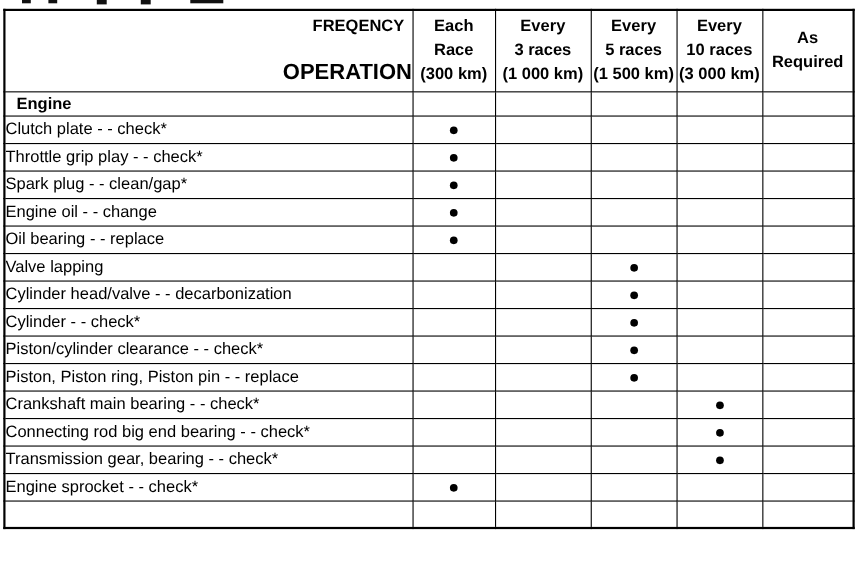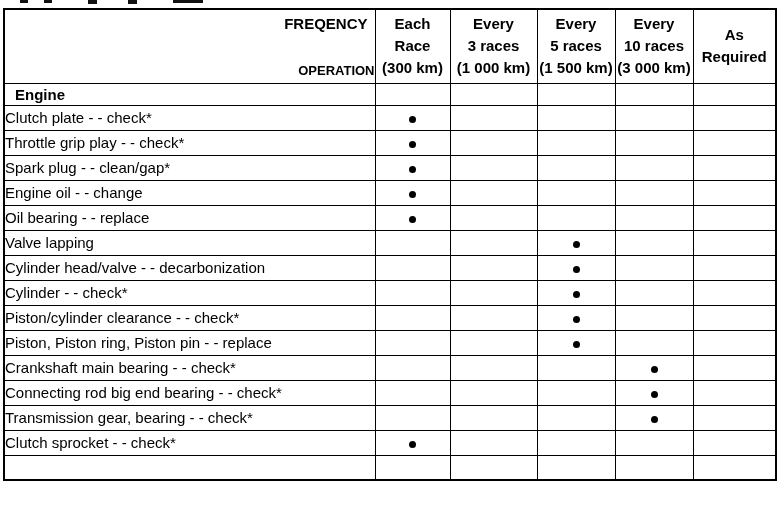--- a/index.html
+++ b/index.html
@@ -55,21 +55,21 @@
   .freq-label {
     position: absolute;
     top: 5px;
     right: 7px;
     font-weight: bold;
     font-size: 15px;
   }
   .op-label {
     padding: 0 0 5px 9px;
     font-weight: bold;
-    font-size: 13px;
+    font-size: 20px;
   }
   th.freq-col {
     vertical-align: middle;
     text-align: center;
     font-weight: bold;
   }
   th.freq-col .hline {
     line-height: 22px;
     font-size: 15px;
   }
@@ -258,21 +258,21 @@
         </tr>
         <tr class="item">
           <td class="op-cell">Transmission gear, bearing - - check*</td>
           <td class="mark-cell"></td>
           <td class="mark-cell"></td>
           <td class="mark-cell"></td>
           <td class="mark-cell"><span class="bullet"></span></td>
           <td class="mark-cell"></td>
         </tr>
         <tr class="item">
-          <td class="op-cell">Clutch sprocket - - check*</td>
+          <td class="op-cell">Engine sprocket - - check*</td>
           <td class="mark-cell"><span class="bullet"></span></td>
           <td class="mark-cell"></td>
           <td class="mark-cell"></td>
           <td class="mark-cell"></td>
           <td class="mark-cell"></td>
         </tr>
         <tr class="partial">
           <td class="op-cell"></td>
           <td class="mark-cell"></td>
           <td class="mark-cell"></td>

